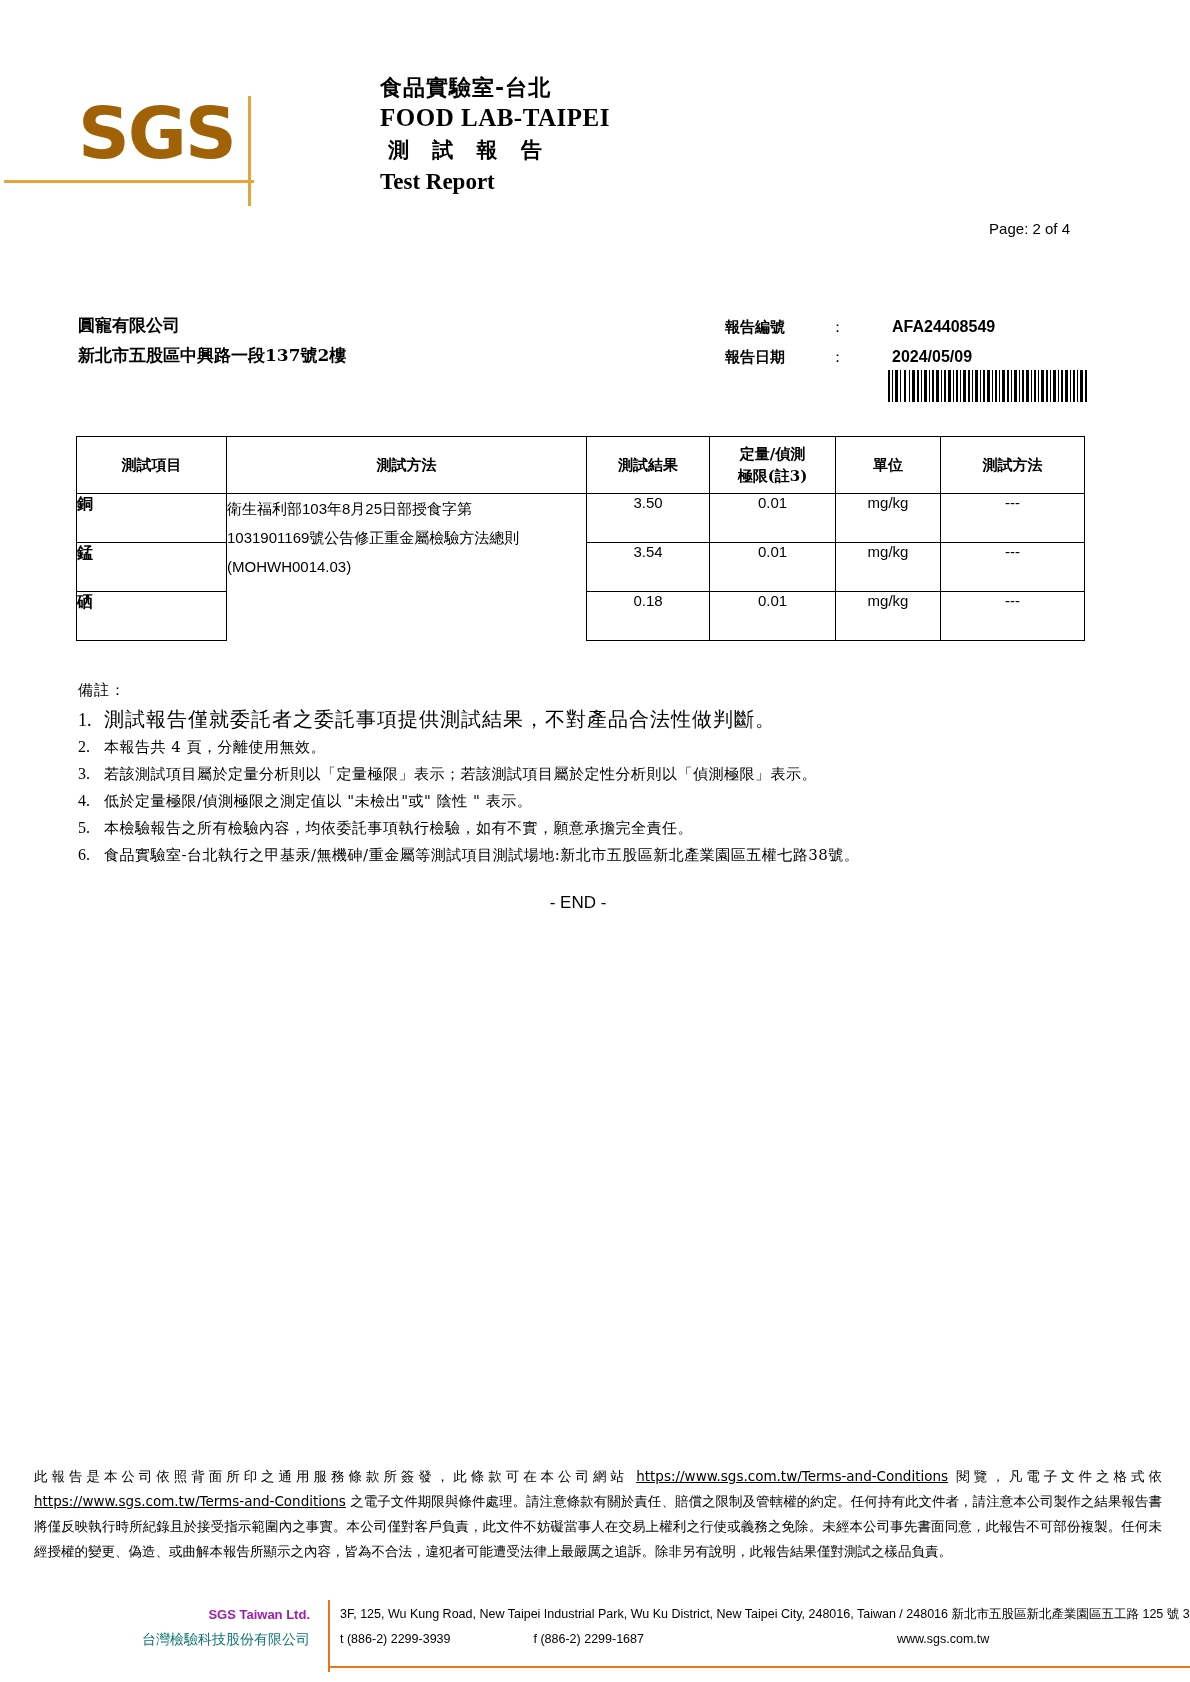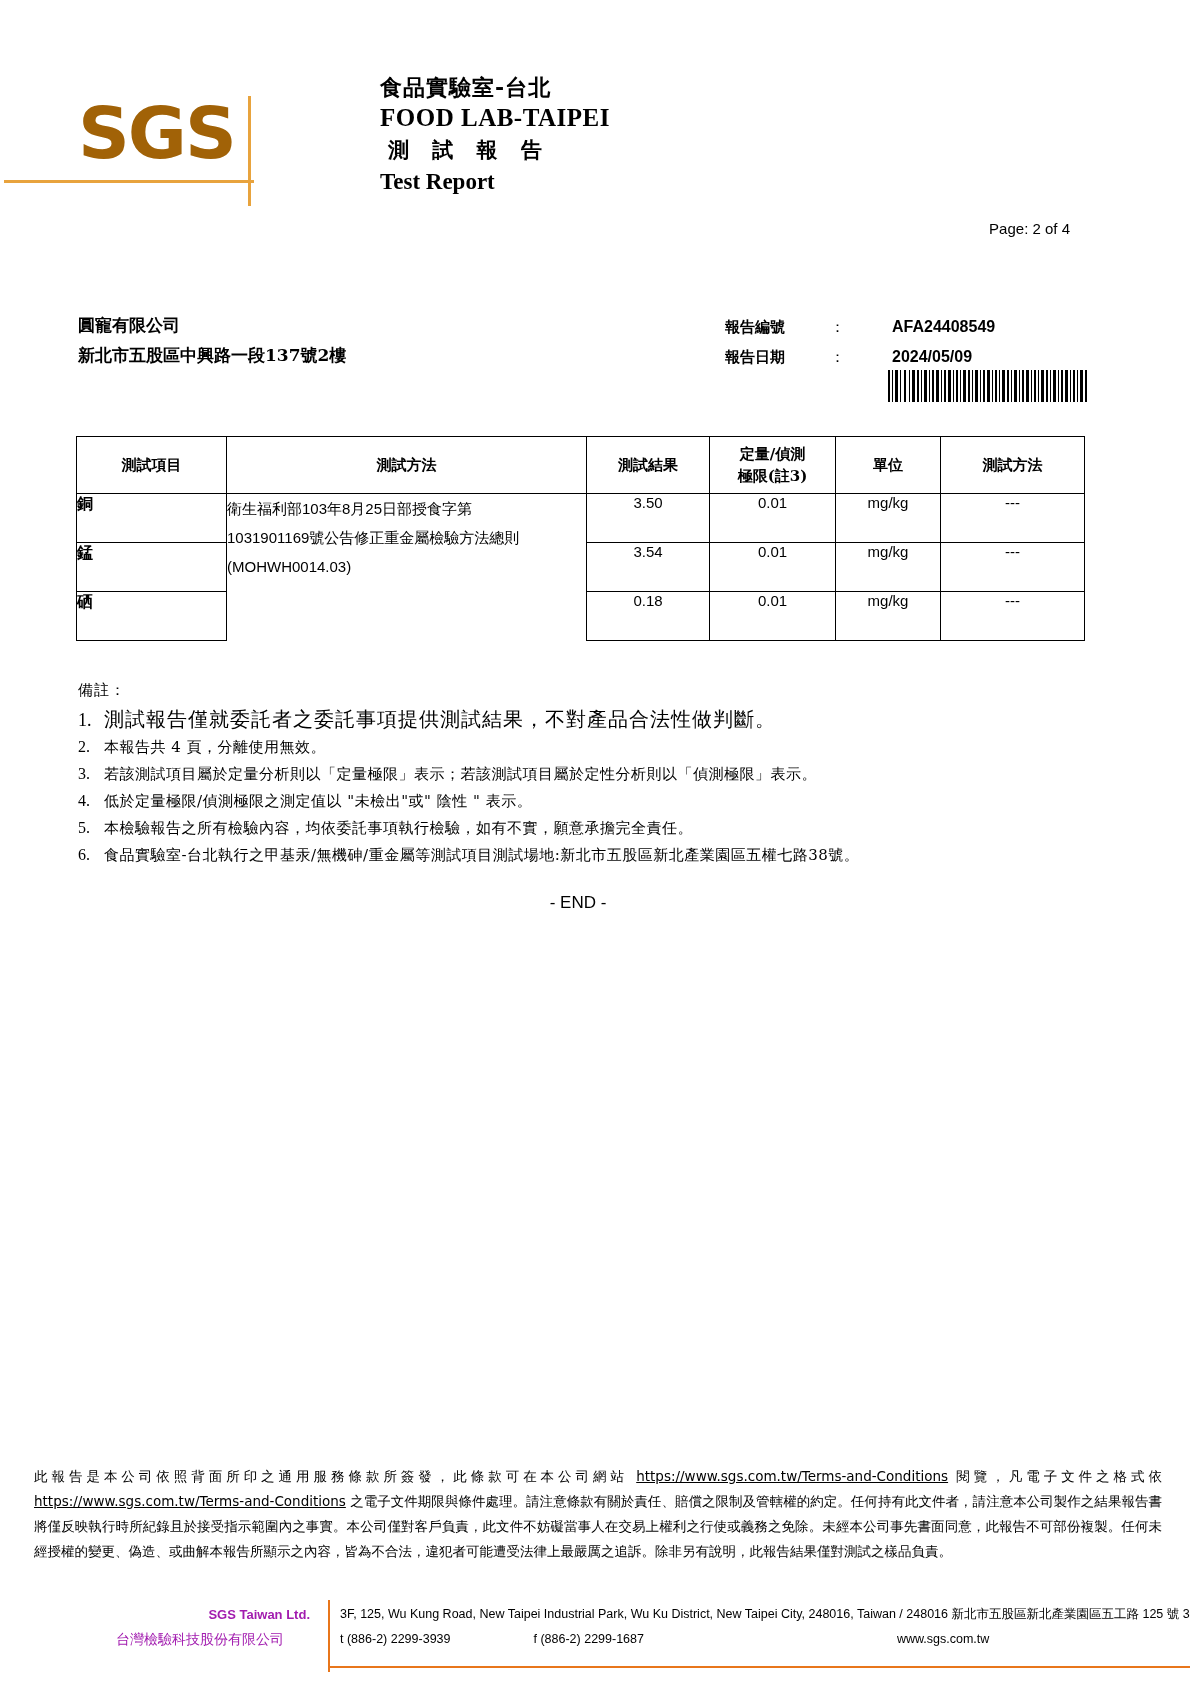--- a/index.html
+++ b/index.html
@@ -286,24 +286,24 @@
     font-weight: bold;
     font-size: 13px;
     color: #a21caf;
     line-height: 22px;
   }
   .sgs-name-cjk {
     position: absolute;
     left: -60px;
     top: 24px;
     width: 220px;
-    text-align: center;
+    text-align: right;
     font-family: "DejaVu Serif", serif;
     font-size: 14px;
-    color: #a21caf;
+    color: #0f766e;
     line-height: 22px;
   }
   .foot-divider {
     position: absolute;
     left: 178px;
     top: -4px;
     width: 2px;
     height: 72px;
     background: #e8761b;
   }

